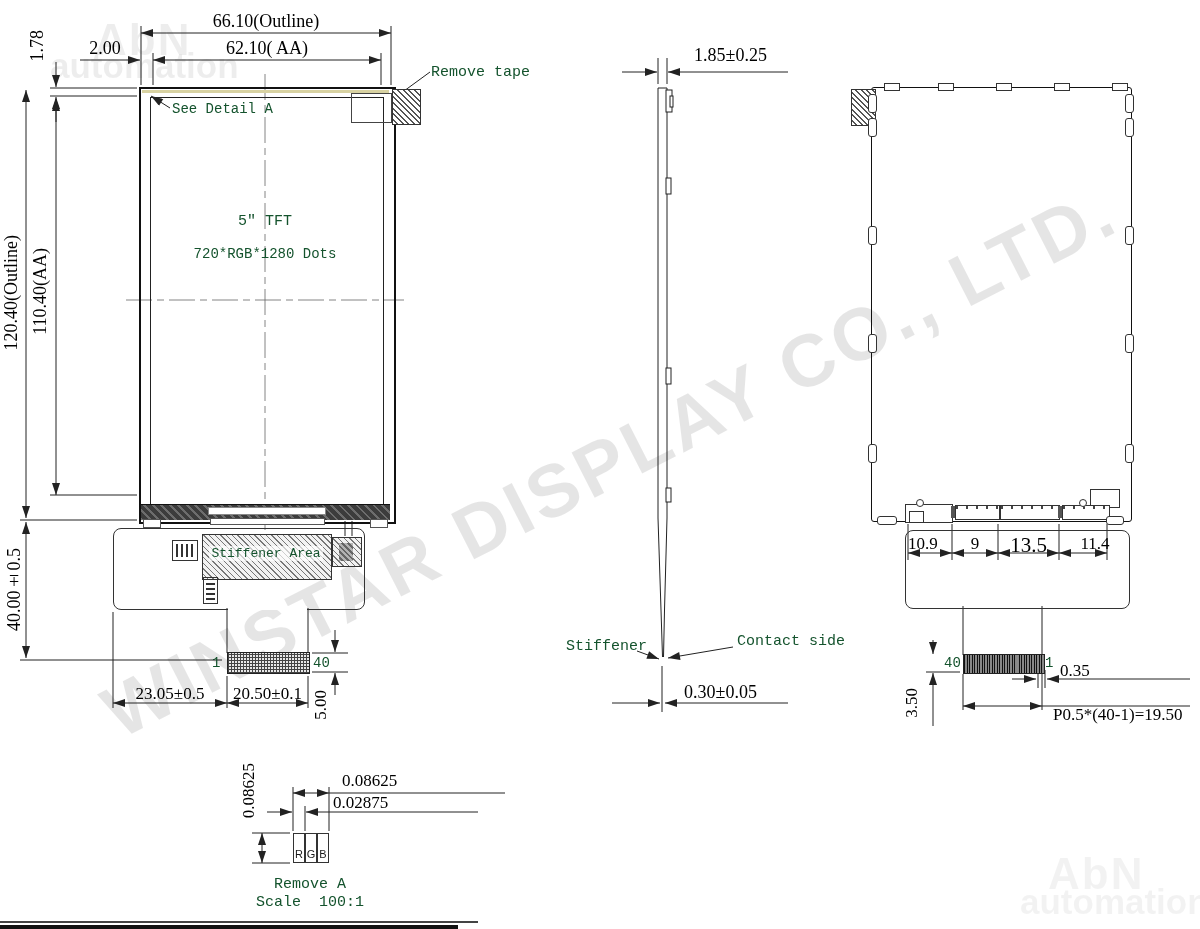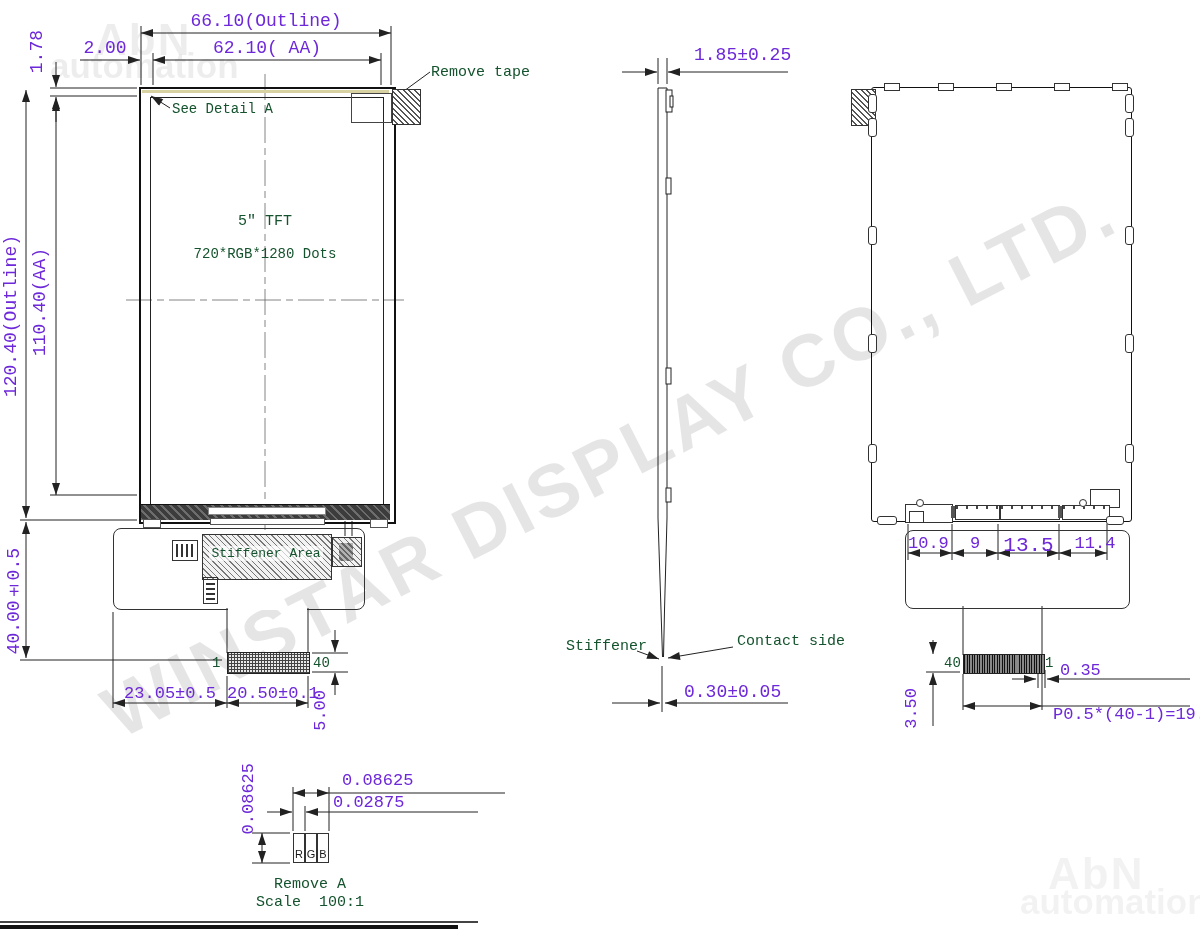--- a/index.html
+++ b/index.html
@@ -1,19 +1,19 @@
 <!DOCTYPE html>
 <html><head>
 <meta charset="utf-8">
 <style>
   html,body{margin:0;padding:0;background:#fff;}
   #canvas{position:relative;width:1200px;height:929px;background:#fff;overflow:hidden;
           font-family:"Liberation Sans",sans-serif;color:#1a1a1a;}
   .abs{position:absolute;}
-  .dim{position:absolute;font-family:Liberation Mono, monospace;font-size:18px;color:#6d28d9;white-space:nowrap;line-height:1;}
+  .dim{position:absolute;font-family:Liberation Serif, serif;font-size:18px;color:#000000;white-space:nowrap;line-height:1;}
   .lbl{position:absolute;font-family:Liberation Mono, monospace;font-size:15px;color:#14532d;white-space:nowrap;line-height:1;}
   .vrt{writing-mode:vertical-rl;transform:rotate(180deg);}
   .ctr{text-align:center;}
   .wm{position:absolute;font-weight:bold;color:rgba(0,0,0,0.07);line-height:1;white-space:nowrap;}
   .hatch{background:repeating-linear-gradient(45deg,#fff 0 2.5px,#555 2.5px 4px);}
   .hatch-lt{background:#f2f2f2;background-image:repeating-linear-gradient(45deg,transparent 0 3px,#777 3px 4px);}
   .box{position:absolute;border:1px solid #333;background:#fff;}
   svg{position:absolute;left:0;top:0;}
   .subpx{position:absolute;border:1px solid #333;width:12px;height:30px;display:flex;align-items:flex-end;justify-content:center;
          font-family:"Liberation Sans",sans-serif;font-size:11px;padding-bottom:2px;box-sizing:border-box;}

